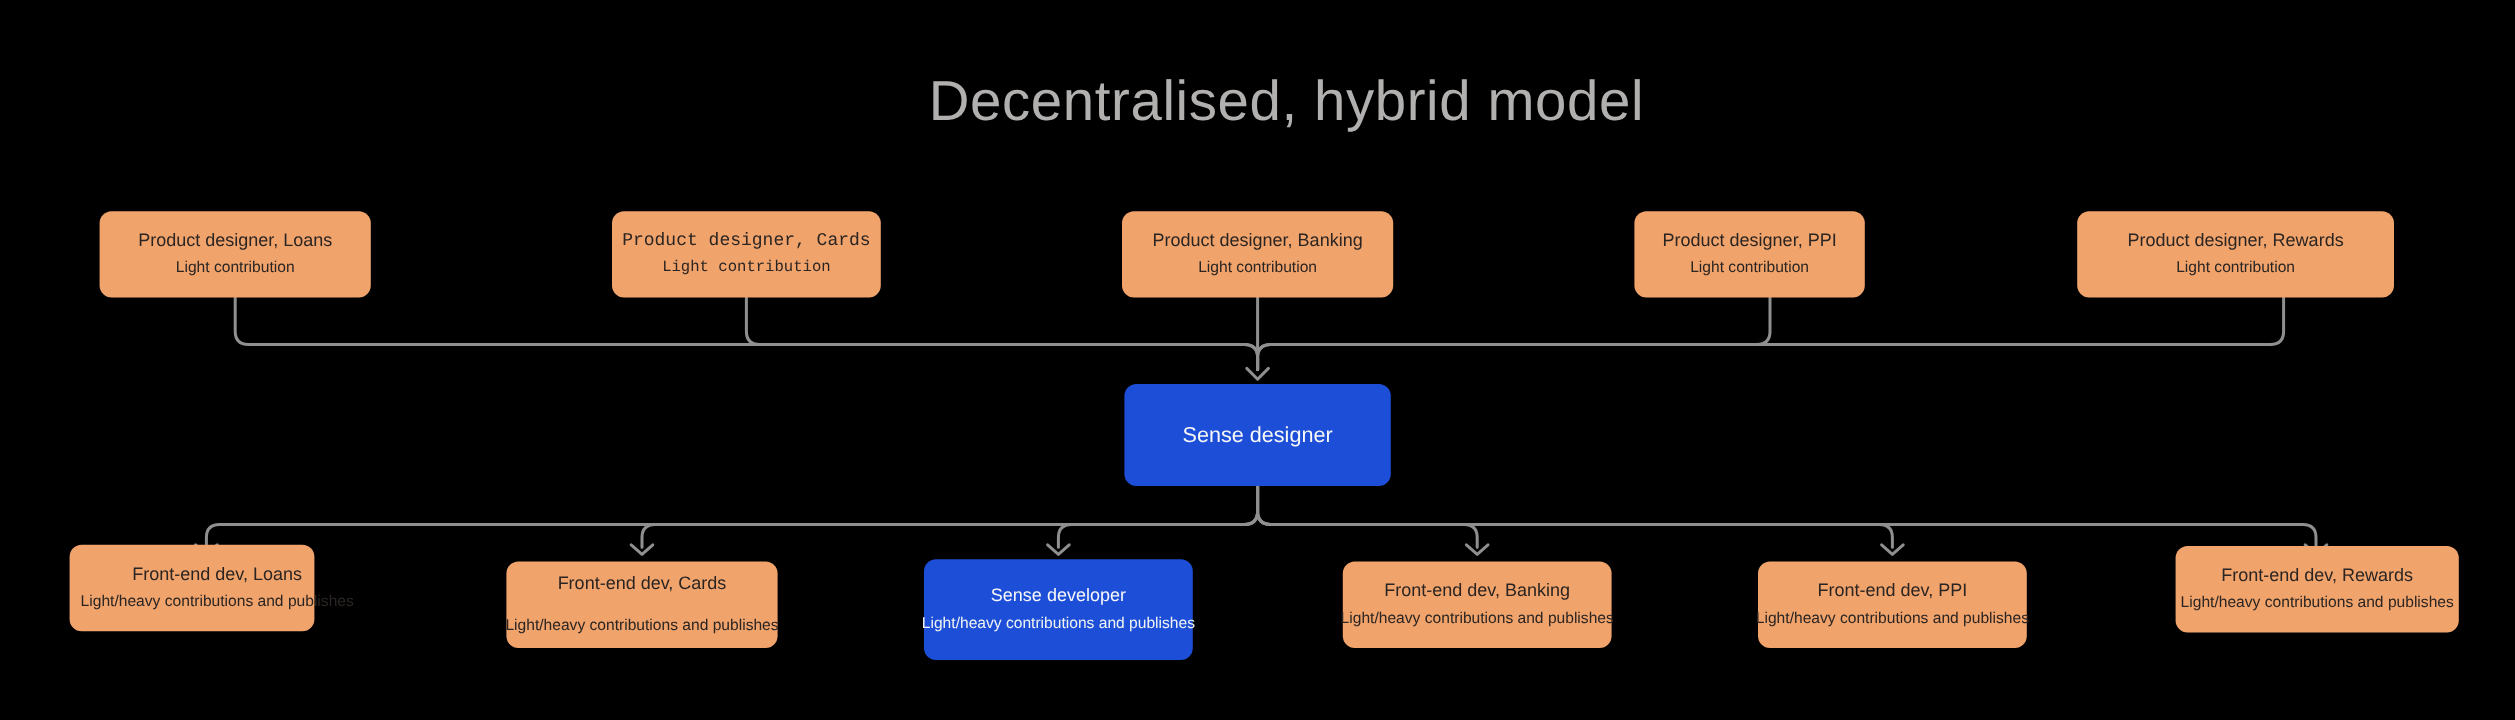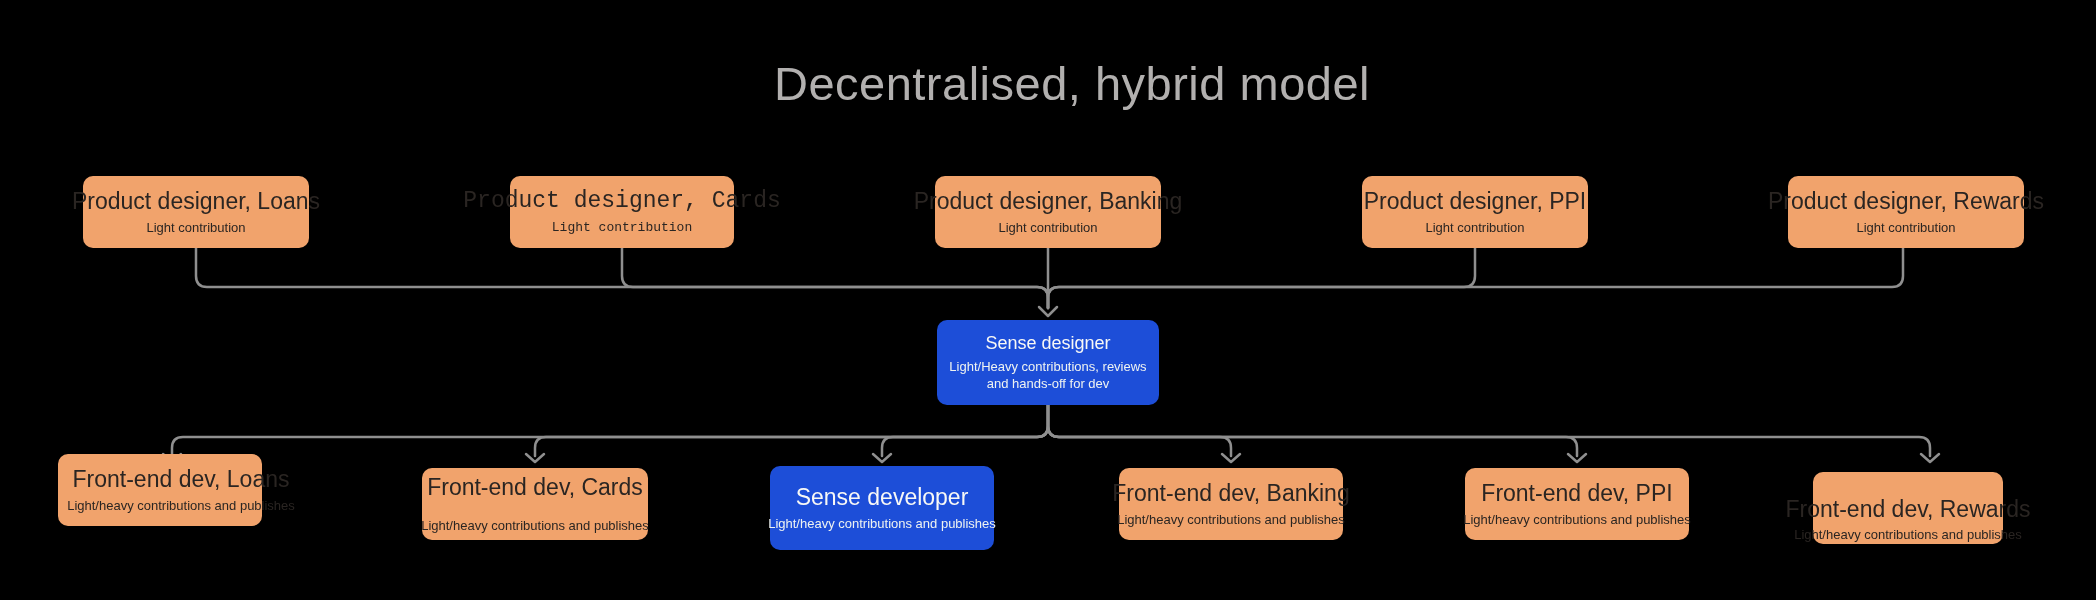--- a/index.html
+++ b/index.html
@@ -40,21 +40,21 @@
     flex-direction: column;
     justify-content: center;
     align-items: center;
     text-align: center;
     box-sizing: border-box;
     padding: 0 6px;
   }
   .node.orange { background: #F1A36C; color: #2A2522; }
   .node.teal   { background: #1d4ed8; color: #F8F8F6; }
   .node-title {
-    font-size: 23px;
+    font-size: 15px;
     font-weight: 500;
     line-height: 1.25;
     white-space: nowrap;
   }
   .node-sub {
     font-size: 13px;
     font-weight: 400;
     line-height: 1.35;
     margin-top: 3px;
     white-space: nowrap;
@@ -101,32 +101,31 @@
     <div class="node-sub">Light contribution</div>
   </div>
   <div class="node orange" style="left:510px; top:176px; width:224px; height:72px;font-family:Liberation Mono, monospace;">
     <div class="node-title">Product designer, Cards</div>
     <div class="node-sub">Light contribution</div>
   </div>
   <div class="node orange" style="left:935px; top:176px; width:226px; height:72px;">
     <div class="node-title">Product designer, Banking</div>
     <div class="node-sub">Light contribution</div>
   </div>
-  <div class="node orange" style="left:1362px; top:176px; width:226px; height:72px;">
+  <div class="node orange" style="left:1362px; top:176px; width:192px; height:72px;">
     <div class="node-title">Product designer, PPI</div>
     <div class="node-sub">Light contribution</div>
   </div>
-  <div class="node orange" style="left:1788px; top:176px; width:236px; height:72px;">
+  <div class="node orange" style="left:1731px; top:176px; width:264px; height:72px;">
     <div class="node-title">Product designer, Rewards</div>
     <div class="node-sub">Light contribution</div>
   </div>
 
   <div class="node teal mid" style="left:937px; top:320px; width:222px; height:85px;">
     <div class="node-title">Sense designer</div>
-    <div class="node-sub wrap">Light/Heavy contributions, reviews and hands-off for dev</div>
   </div>
 
   <div class="node orange" style="left:58px;  top:454px; width:204px; height:72px;padding-left:48px;">
     <div class="node-title">Front-end dev, Loans</div>
     <div class="node-sub">Light/heavy contributions and publishes</div>
   </div>
   <div class="node orange" style="left:422px; top:468px; width:226px; height:72px;gap:12px;">
     <div class="node-title">Front-end dev, Cards</div>
     <div class="node-sub">Light/heavy contributions and publishes</div>
   </div>
@@ -135,18 +134,18 @@
     <div class="node-sub">Light/heavy contributions and publishes</div>
   </div>
   <div class="node orange" style="left:1119px; top:468px; width:224px; height:72px;">
     <div class="node-title">Front-end dev, Banking</div>
     <div class="node-sub">Light/heavy contributions and publishes</div>
   </div>
   <div class="node orange" style="left:1465px; top:468px; width:224px; height:72px;">
     <div class="node-title">Front-end dev, PPI</div>
     <div class="node-sub">Light/heavy contributions and publishes</div>
   </div>
-  <div class="node orange" style="left:1813px; top:472px; width:190px; height:72px;justify-content:flex-end;">
+  <div class="node orange" style="left:1813px; top:455px; width:236px; height:72px;">
     <div class="node-title">Front-end dev, Rewards</div>
     <div class="node-sub">Light/heavy contributions and publishes</div>
   </div>
 
 </div>
 
 </body></html>

